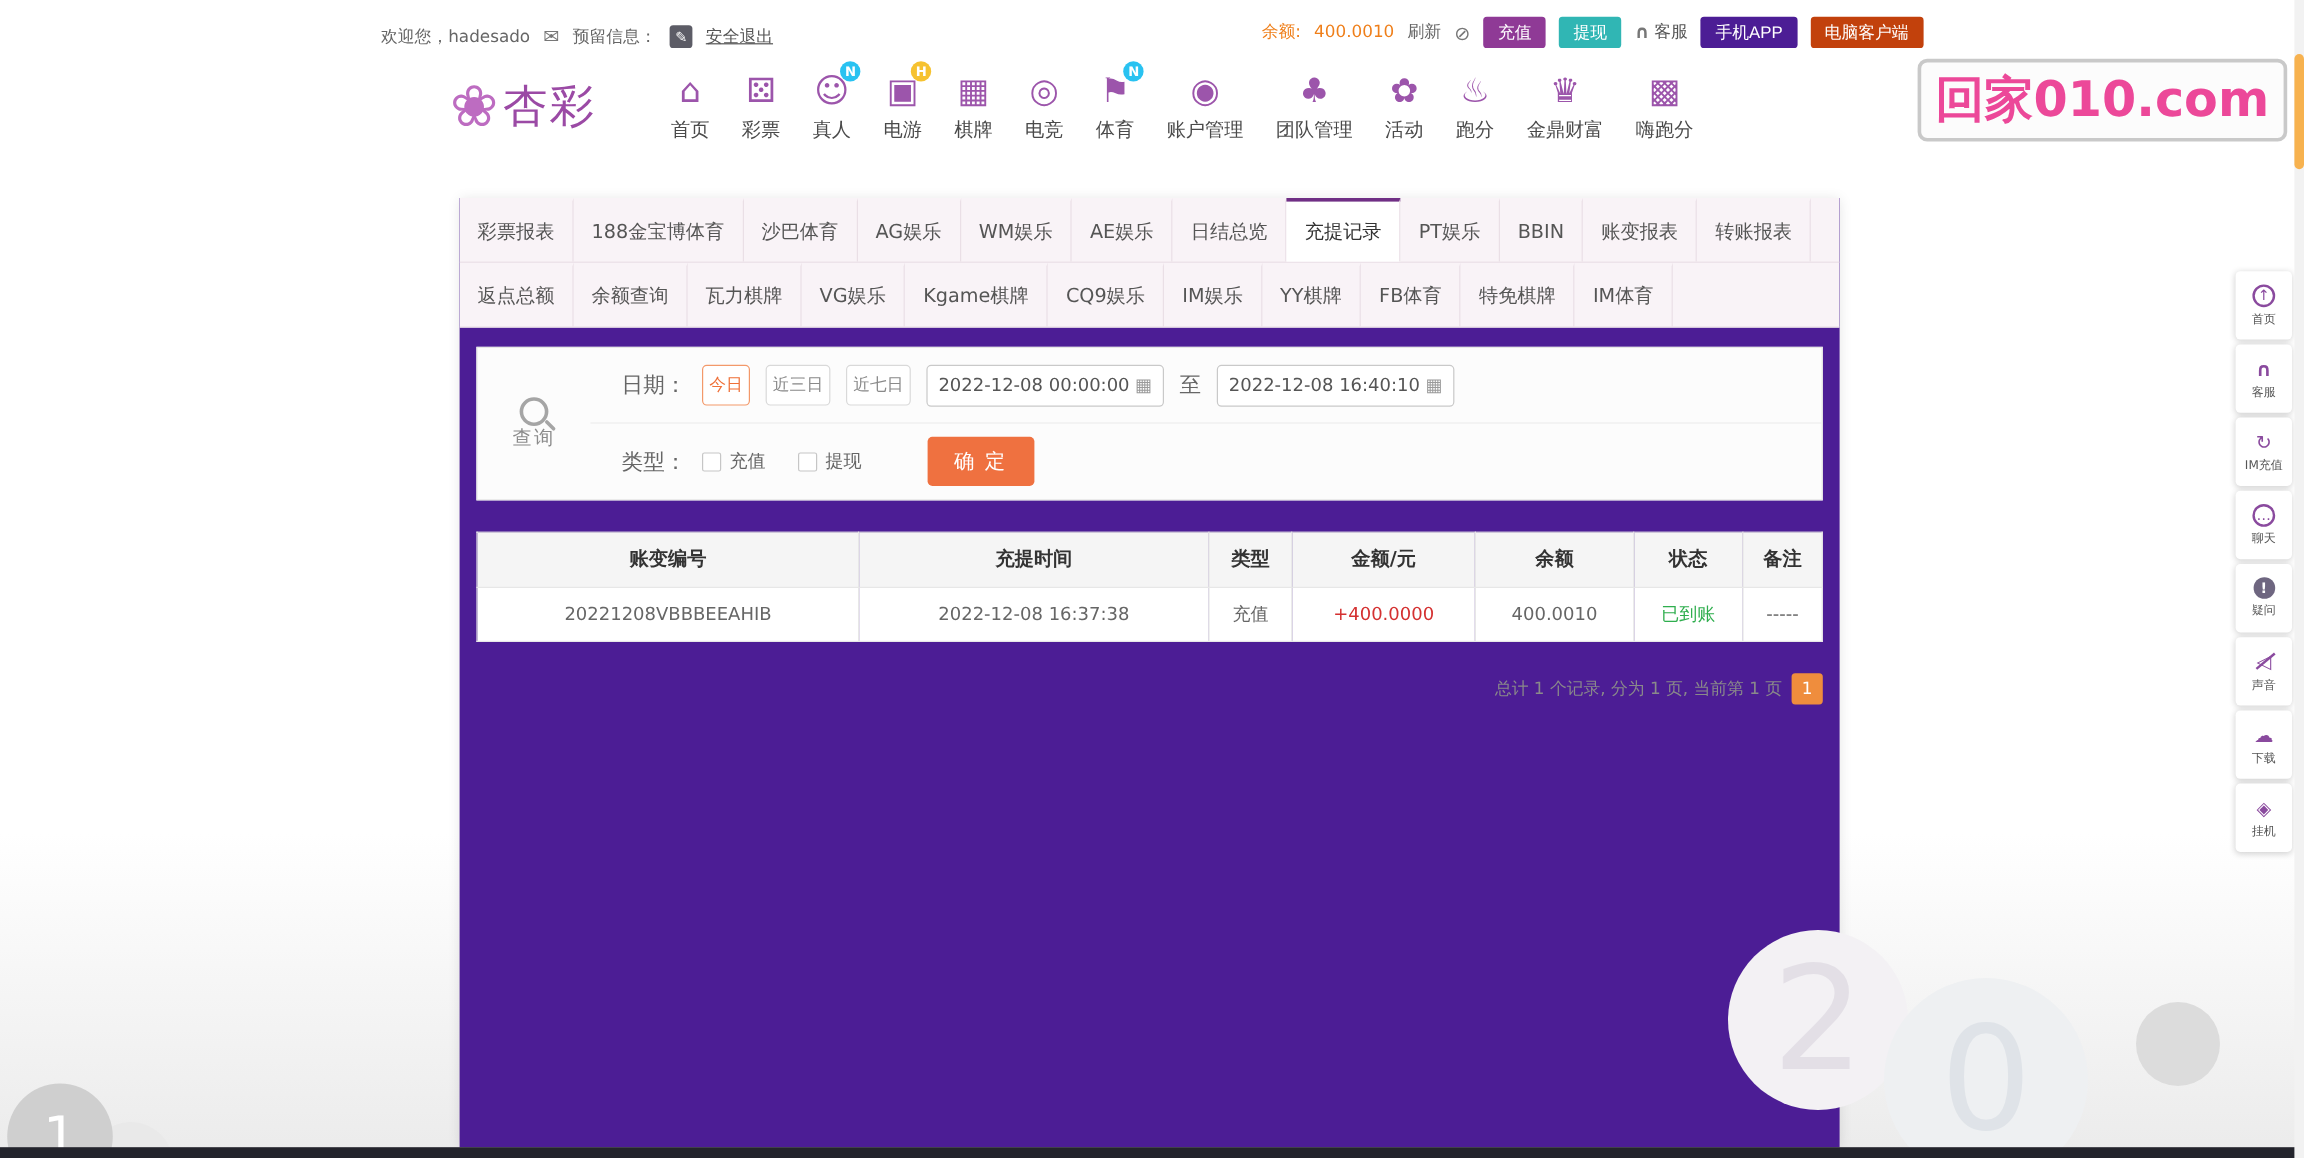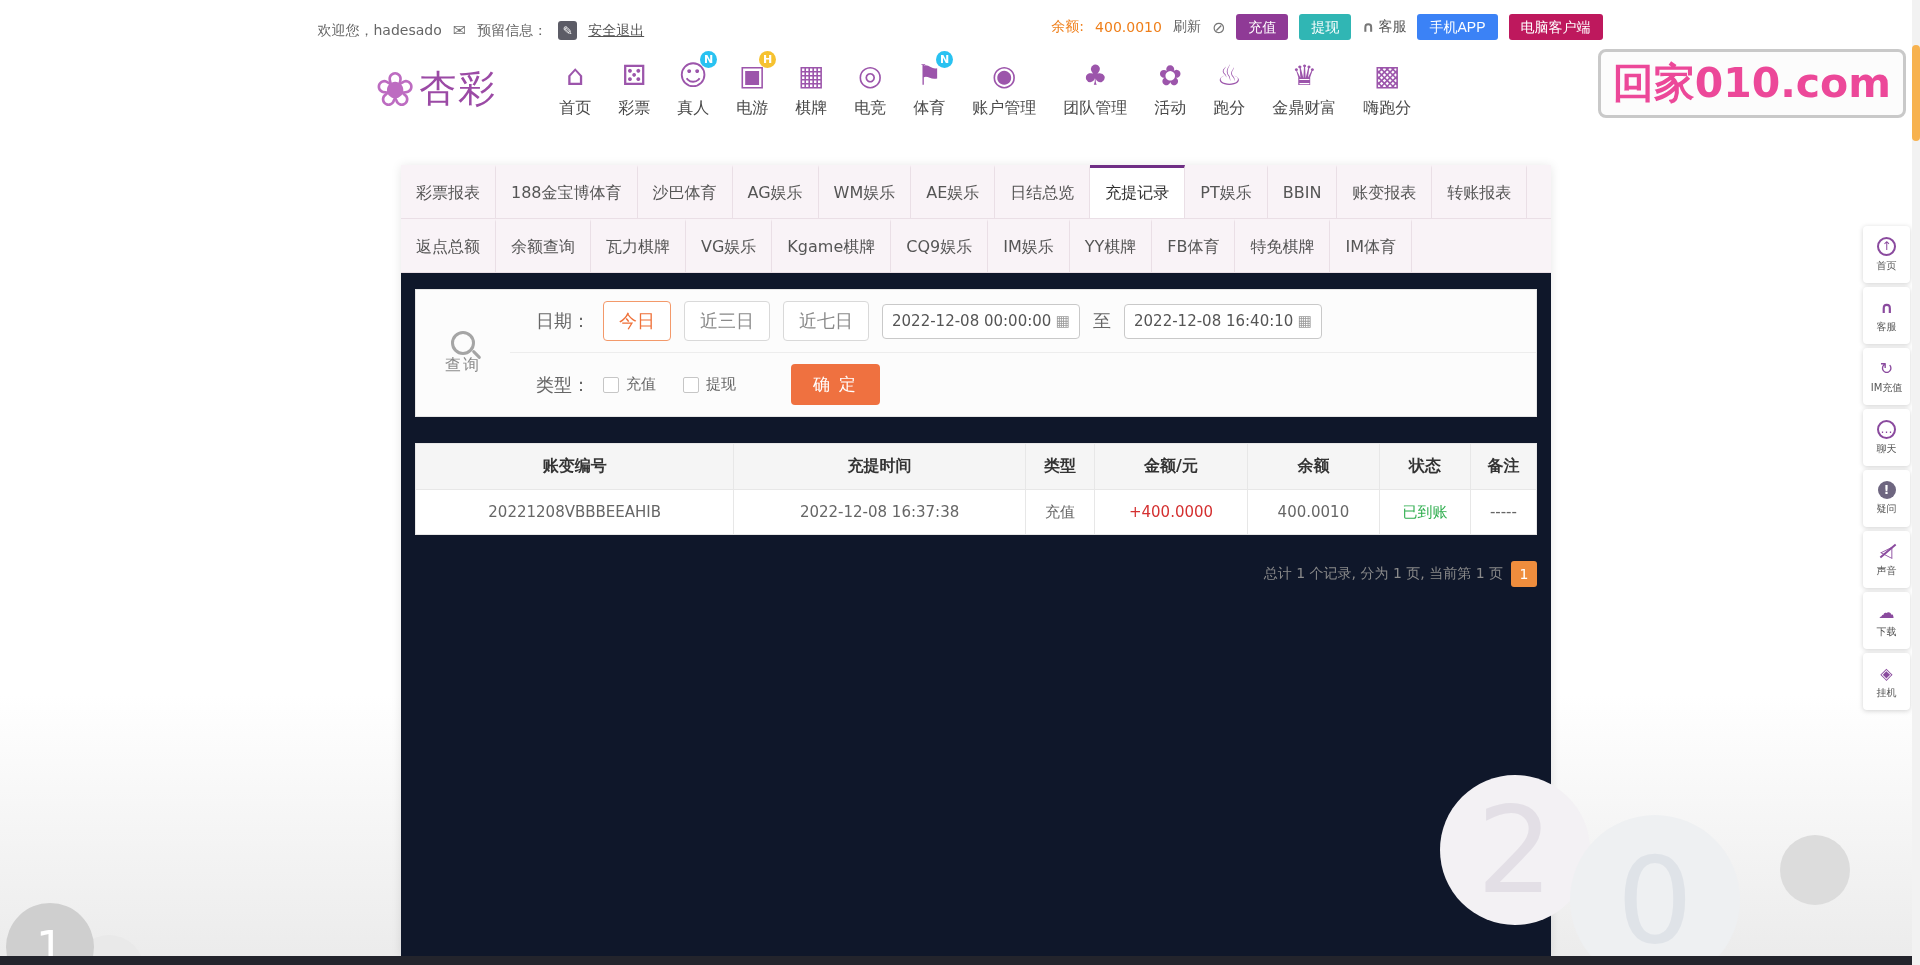--- a/index.html
+++ b/index.html
@@ -14,22 +14,22 @@
   
   .topbar { height:40px; width:1285px; margin:0 auto; display:flex; align-items:flex-end; justify-content:space-between; font-size:14px; color:#666; }
   .topbar-left, .topbar-right { display:flex; align-items:center; gap:11px; }
   .icon-sm { font-size:16px; color:#777; }
   .edit-chip { background:#5c5c66; color:#fff; width:19px; height:19px; border-radius:3px; font-size:12px; display:flex; align-items:center; justify-content:center; }
   .logout { text-decoration:underline; color:#555; }
   .balance { color:#ef7f1a; }
   .tb-btn { color:#fff; font-size:14px; padding:4px 12px; border-radius:3px; border:none; line-height:18px; }
   .btn-deposit { background:#8f3a96; }
   .btn-withdraw { background:#30b6b4; }
-  .btn-app { background:#3b82f6; }
-  .btn-pc { background:#be185d; }
+  .btn-app { background:#4c1d95; }
+  .btn-pc { background:#c2410c; }
   .service { display:flex; align-items:center; gap:4px; color:#555; }
   .headset { font-weight:bold; color:#777; font-size:15px; }
 
   
   .header { height:97px; }
   .header-inner { width:1170px; margin:0 auto; display:flex; align-items:center; height:100%; }
   .logo { display:flex; align-items:center; gap:4px; margin-right:62px; }
   .logo-flower { font-size:48px; line-height:48px; color:#bd6cc1; }
   .logo-text { font-size:37px; font-weight:normal; color:#9b4aa5; letter-spacing:2px; }
   .nav { display:flex; align-items:flex-end; gap:27px; }
@@ -40,39 +40,39 @@
   .badge:empty { display:none; }
   .badge.h { background:#f6c230; }
 
   
   .watermark { position:absolute; top:44px; right:14px; text-align:center; z-index:5; }
   .wm-top { font-size:21px; color:#c3c3c3; letter-spacing:3px; display:flex; align-items:center; gap:8px; justify-content:center; }
   .wm-orn { font-size:18px; color:#cfcfcf; }
   .wm-box { margin-top:5px; border:3px solid #c9c9c9; border-radius:8px; padding:4px 12px; font-size:41px; font-weight:bold; color:#ec4899; background:rgba(250,250,250,0.6); }
 
   
-  .main-box { position:absolute; left:401px; top:165px; width:1150px; height:791px; background:#0f172a; box-shadow:0 1px 10px rgba(0,0,0,0.10); overflow:hidden; }
+  .main-box { position:absolute; left:383px; top:165px; width:1150px; height:791px; background:#4c1d95; box-shadow:0 1px 10px rgba(0,0,0,0.10); overflow:hidden; }
 
   .tabs { background:#f9f3f7; border-bottom:1px solid #eadfe6; }
   .tab-row { display:flex; }
   .tab-row.first { border-bottom:1px solid #eadfe6; }
   .tab { padding:0 15px; height:53px; line-height:50px; font-size:16px; color:#555; border-right:1px solid #eadfe6; border-top:3px solid transparent; white-space:nowrap; }
   .tab.active { background:#fff; border-top-color:#702f85; color:#333; }
 
   
   .query-panel { margin:16px 14px 0; border:1px solid #e6e6e6; background:#fcfcfc; display:flex; height:128px; }
   .search-block { width:94px; display:flex; flex-direction:column; align-items:center; justify-content:center; gap:0; }
   .magnifier { width:24px; height:24px; border:3px solid #a5a5a5; border-radius:50%; position:relative; }
   .magnifier::after { content:""; position:absolute; width:3px; height:11px; background:#a5a5a5; right:-6px; bottom:-8px; transform:rotate(-45deg); border-radius:2px; }
   .search-label { font-size:16px; color:#8b8b8b; letter-spacing:2px; }
   .form-area { flex:1; display:flex; flex-direction:column; }
   .form-row { display:flex; align-items:center; height:63px; gap:13px; padding-left:26px; }
   .form-row.first { border-bottom:1px solid #ededed; }
   .form-label { font-size:18px; color:#666; }
-  .quick-btn { border:1px solid #d9d9d9; background:#fff; color:#8a8a8a; font-size:18px; padding:7px 15px; border-radius:4px; }
+  .quick-btn { border:1px solid #d9d9d9; background:#fff; color:#8a8a8a; font-size:14px; padding:7px 5px; border-radius:4px; }
   .quick-btn.active { border-color:#f3996a; color:#ef7038; }
   .date-input { width:198px; height:35px; border:1px solid #c9c9c9; border-radius:4px; background:#fff; display:flex; align-items:center; justify-content:space-between; padding:0 9px; font-size:15px; color:#555; }
   .cal-icon { color:#9a9a9a; font-size:15px; }
   .checkbox { width:16px; height:16px; border:1px solid #c6c6c6; border-radius:2px; background:#fff; display:inline-block; }
   .chk-label { font-size:15px; color:#666; margin-right:14px; margin-left:-6px; }
   .submit-btn { background:#ef7140; color:#fff; border:none; border-radius:4px; font-size:17px; padding:9px 22px; margin-left:28px; letter-spacing:2px; }
 
   
   table.records { width:calc(100% - 28px); margin:26px 14px 0; border-collapse:collapse;border-radius:13px; }
   .records th { border:1px solid #e7e7e7; background:#f5f5f5; height:46px; font-size:16px; color:#333; font-weight:bold; }

